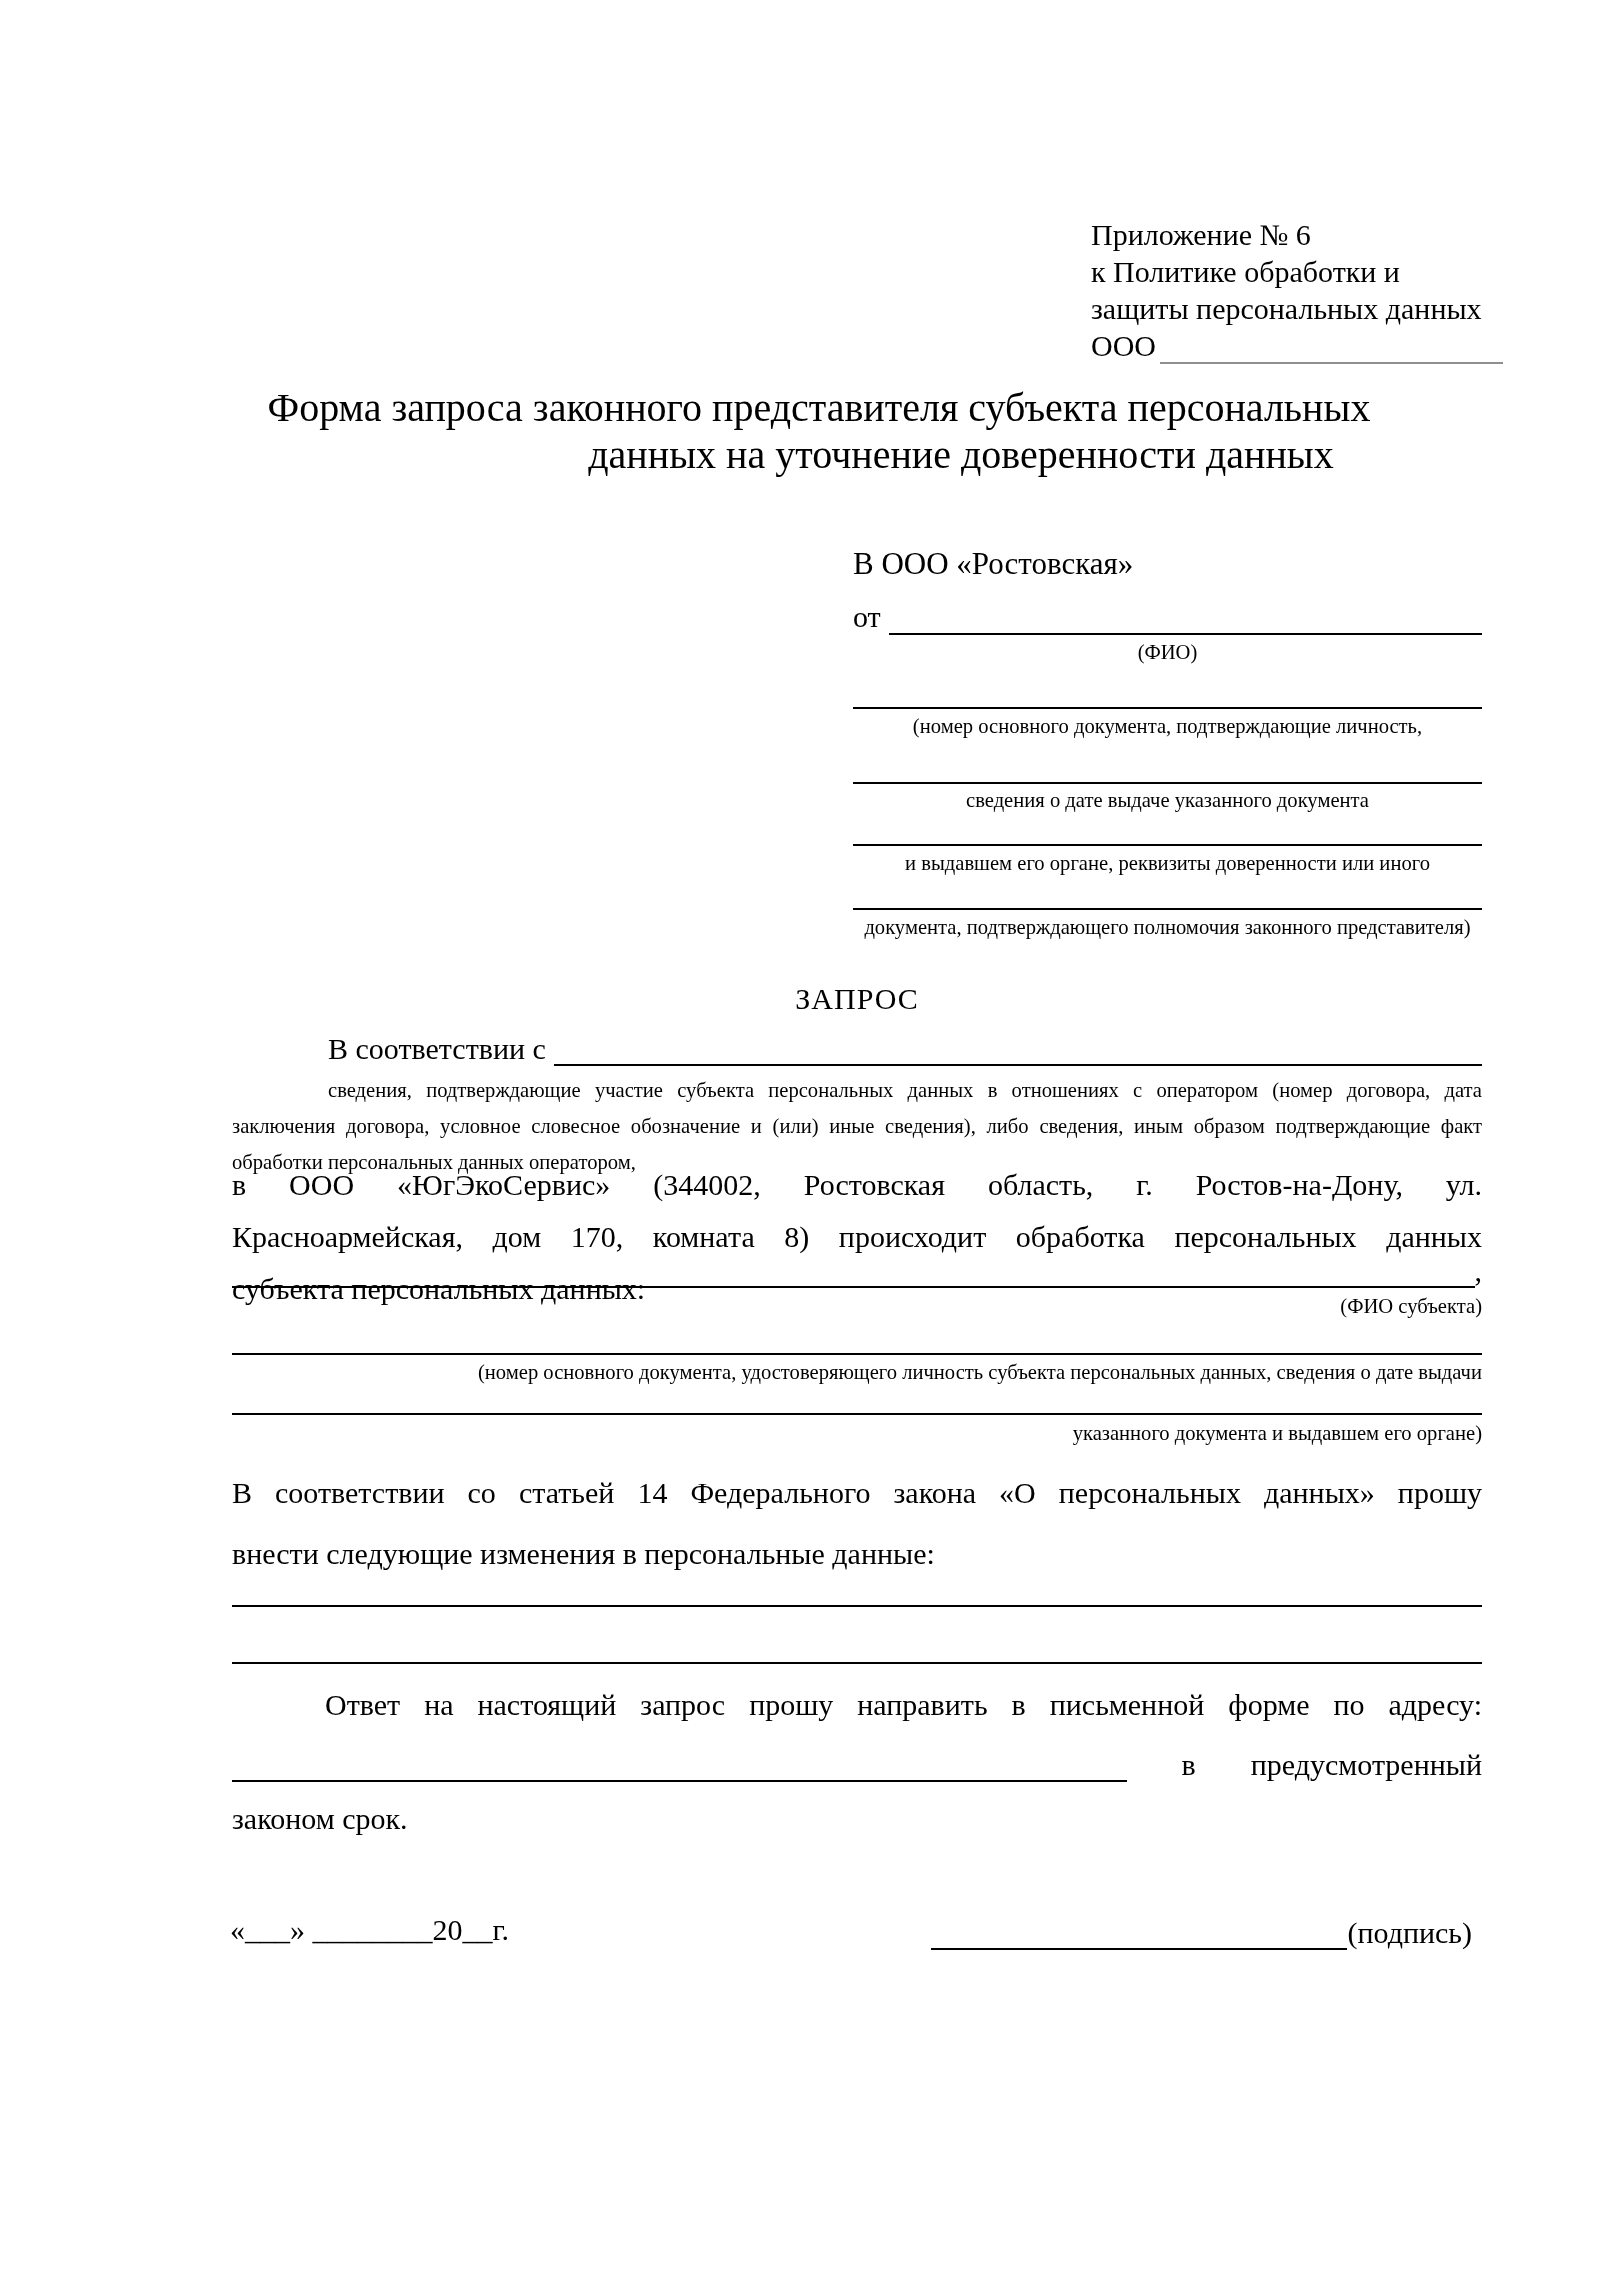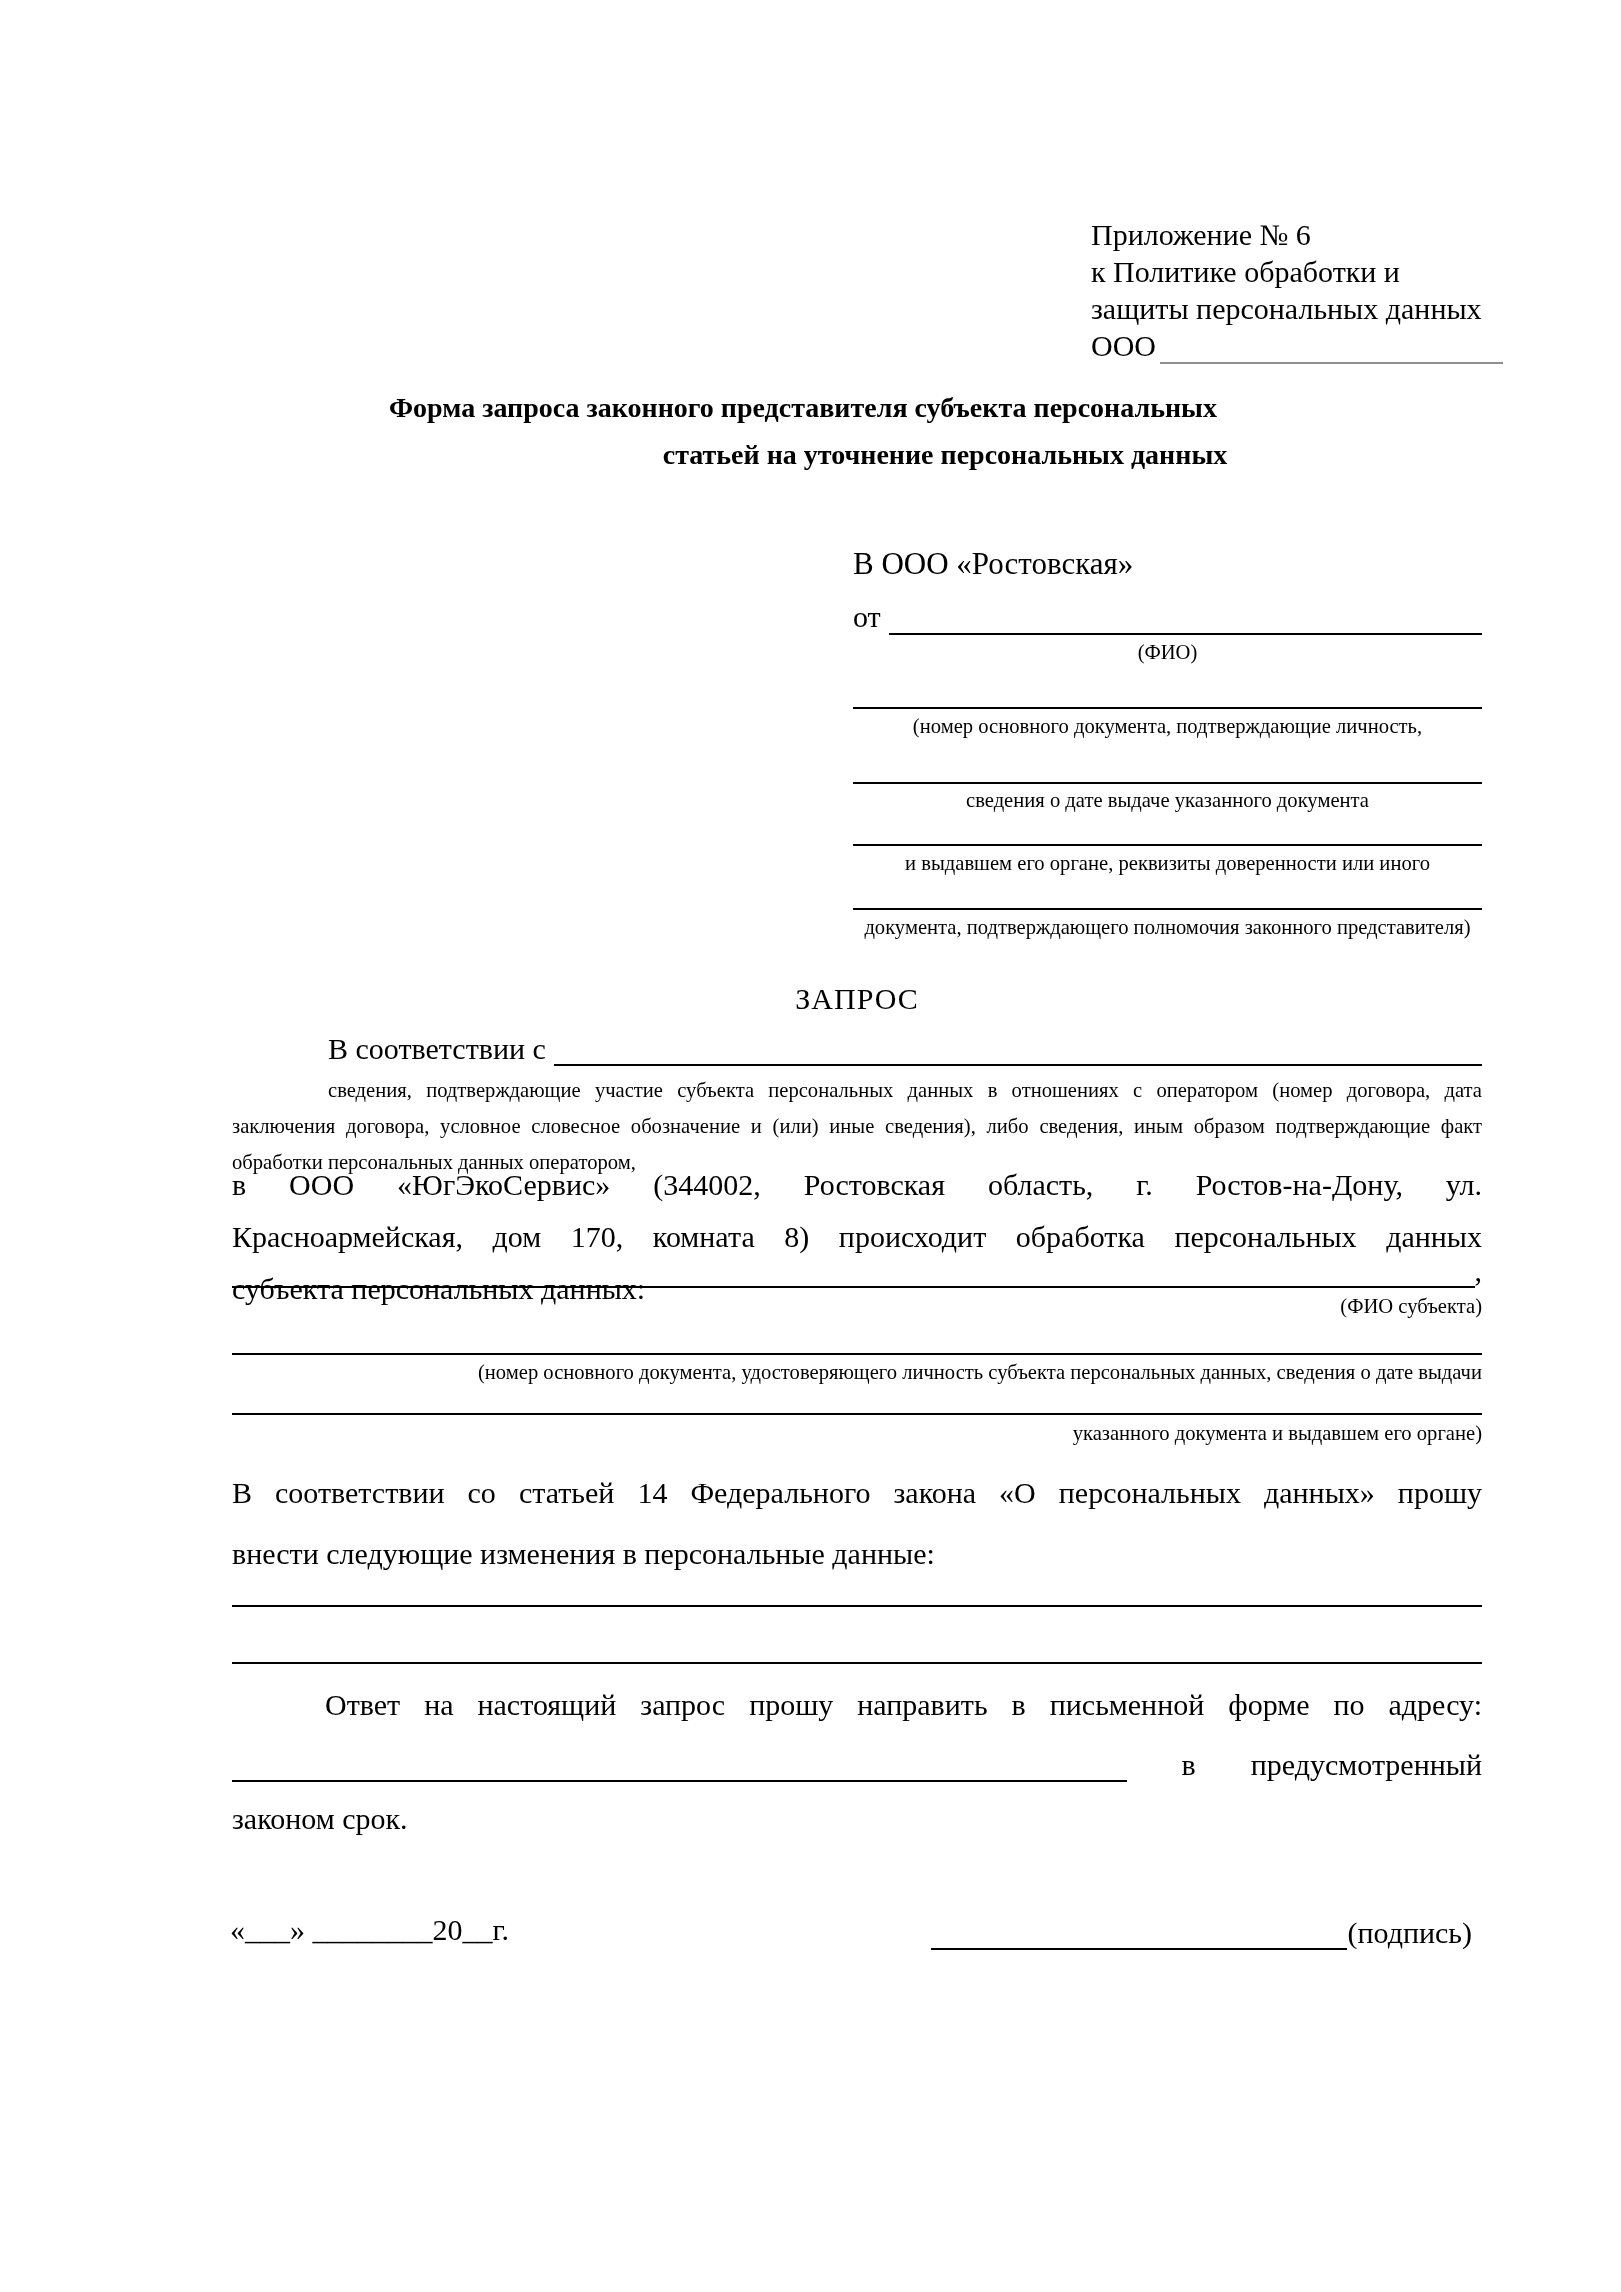--- a/index.html
+++ b/index.html
@@ -10,21 +10,21 @@
     font-family:"Liberation Serif", serif;
     color:#000;
     overflow:hidden;
   }
   .abs{position:absolute;}
   
   .appendix{left:1091px;top:216px;width:412px;font-size:30px;line-height:37px;}
   .ooo-row{display:flex;align-items:flex-end;}
   .ooo-blank{flex:1;border-bottom:2px solid #8f8f8f;margin-left:3.9px;height:29px;}
   
-  .title{left:232px;top:384px;width:1250px;font-size:28px;font-weight:bold;line-height:47px;}
+  .title{left:248px;top:384px;width:1250px;font-size:40px;font-weight:normal;line-height:47px;}
   .title .t1{text-align:center;margin-right:108px;}
   .title .t2{text-align:center;margin-left:176px;}
   
   .recipient{left:853px;top:545px;width:629px;font-size:31px;line-height:37px;}
   .from-row{display:flex;align-items:flex-end;margin-top:11.8px;height:41px;font-size:30px;}
   .fill{flex:1;border-bottom:2.9px solid #000;margin-left:7.8px;}
   .cap{font-size:20.6px;line-height:24.5px;text-align:center;}
   .rule{border-bottom:2.9px solid #000;height:0;}
   .recipient .g1{margin-top:43px;}
   .recipient .g2{margin-top:43px;}
@@ -64,21 +64,21 @@
     <div>к Политике обработки и</div>
     <div>защиты персональных данных</div>
     <div class="ooo-row">
       <span>ООО</span>
       <span class="ooo-blank"></span>
     </div>
   </div>
 
   <div class="abs title">
     <div class="t1">Форма запроса законного представителя субъекта персональных</div>
-    <div class="t2">статьей на уточнение персональных данных</div>
+    <div class="t2">данных на уточнение доверенности данных</div>
   </div>
 
   <div class="abs recipient">
     <div>В ООО «Ростовская»</div>
     <div class="from-row">
       <span>от</span>
       <span class="fill"></span>
     </div>
     <div class="cap">(ФИО)</div>
     <div class="rule g1"></div>

